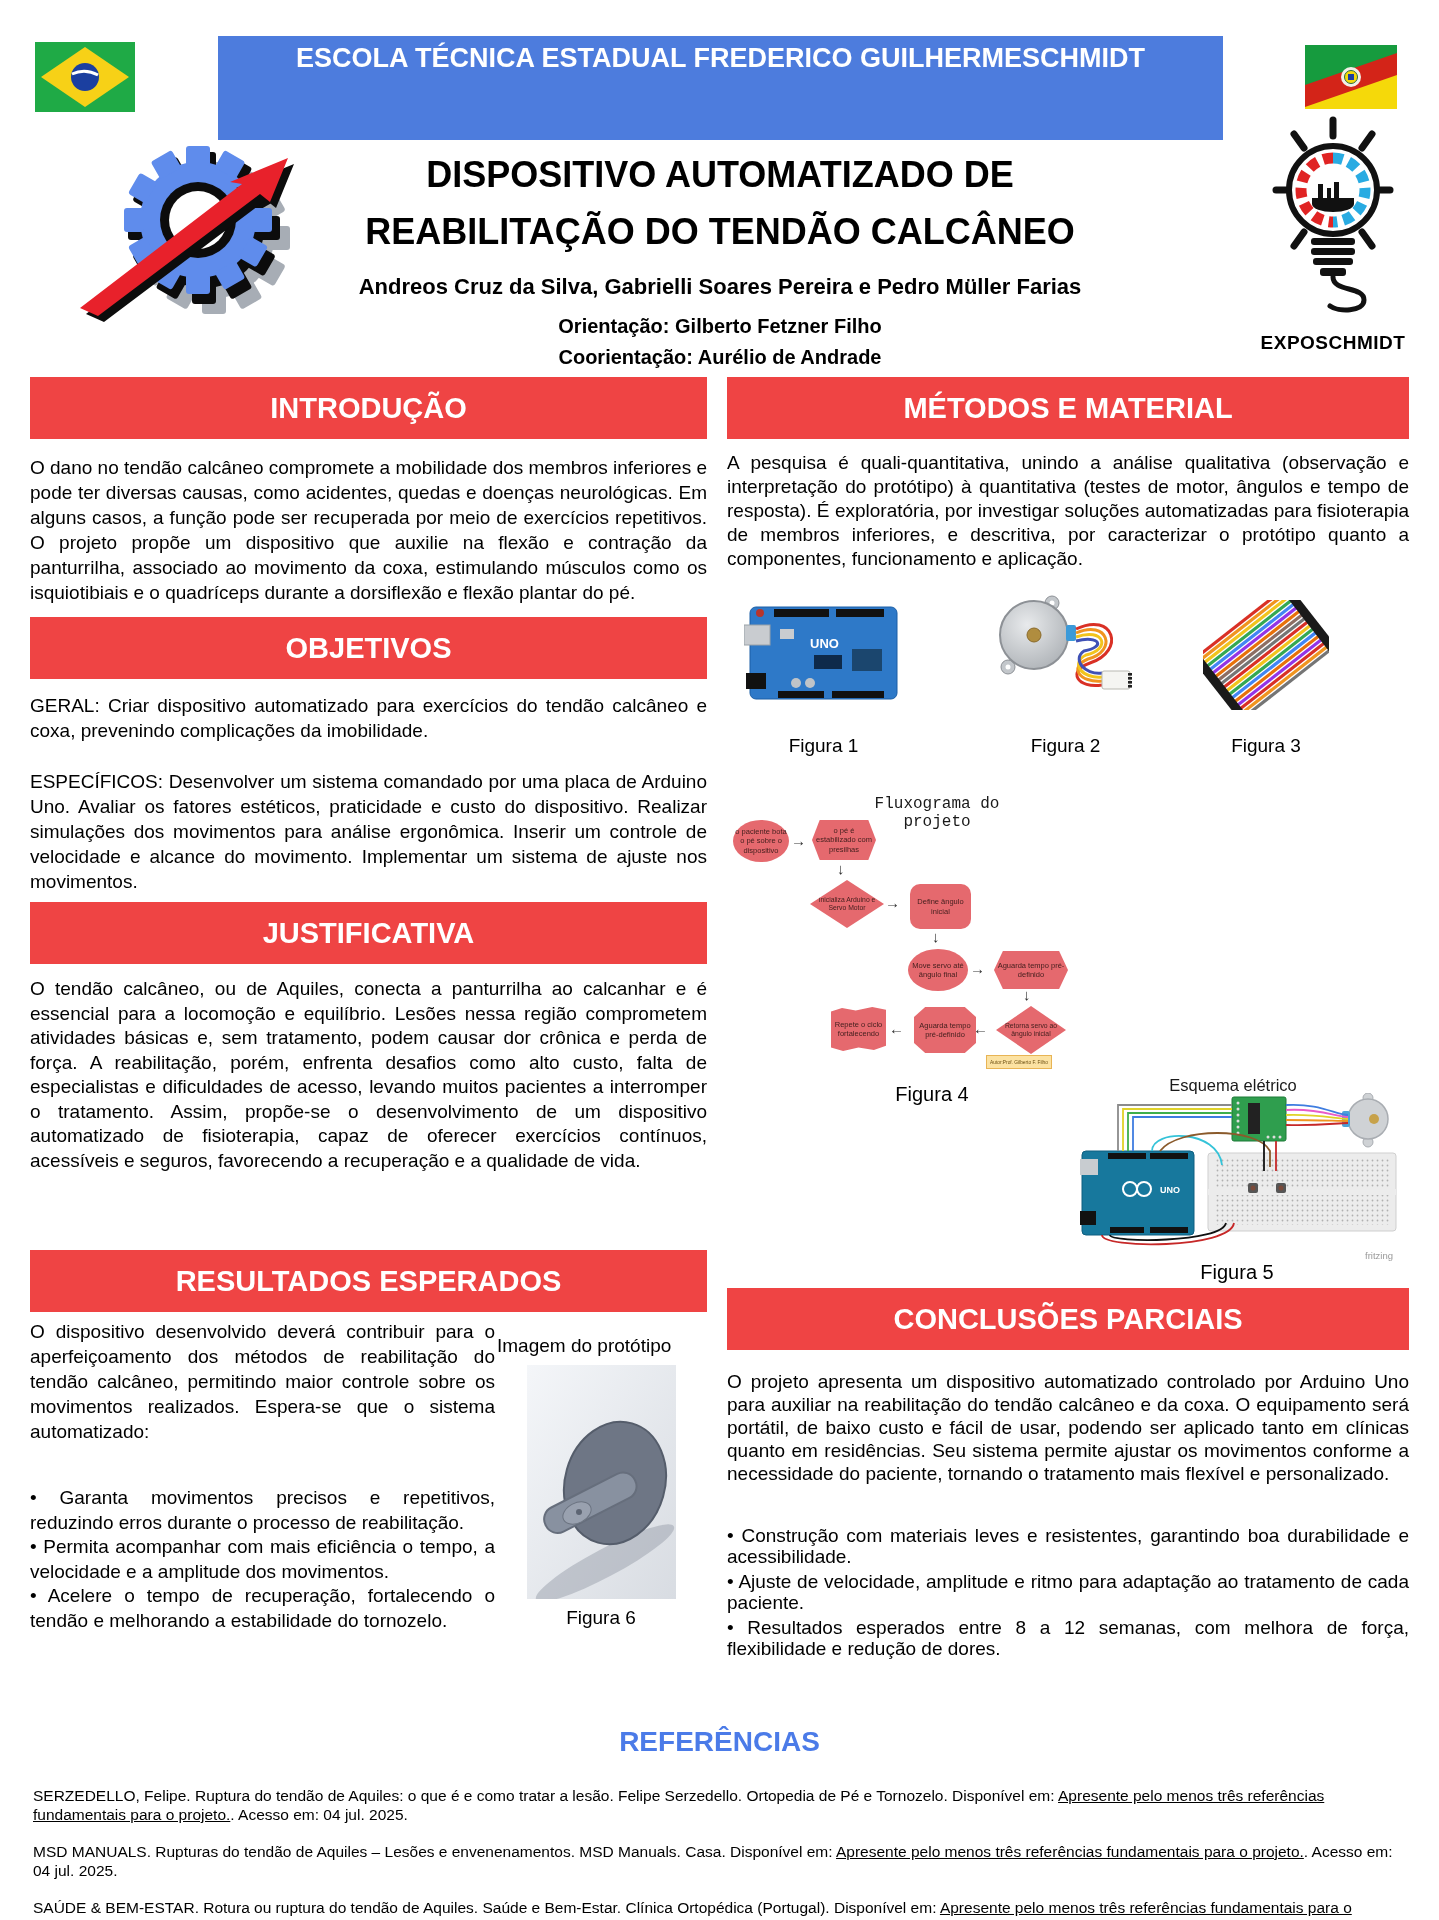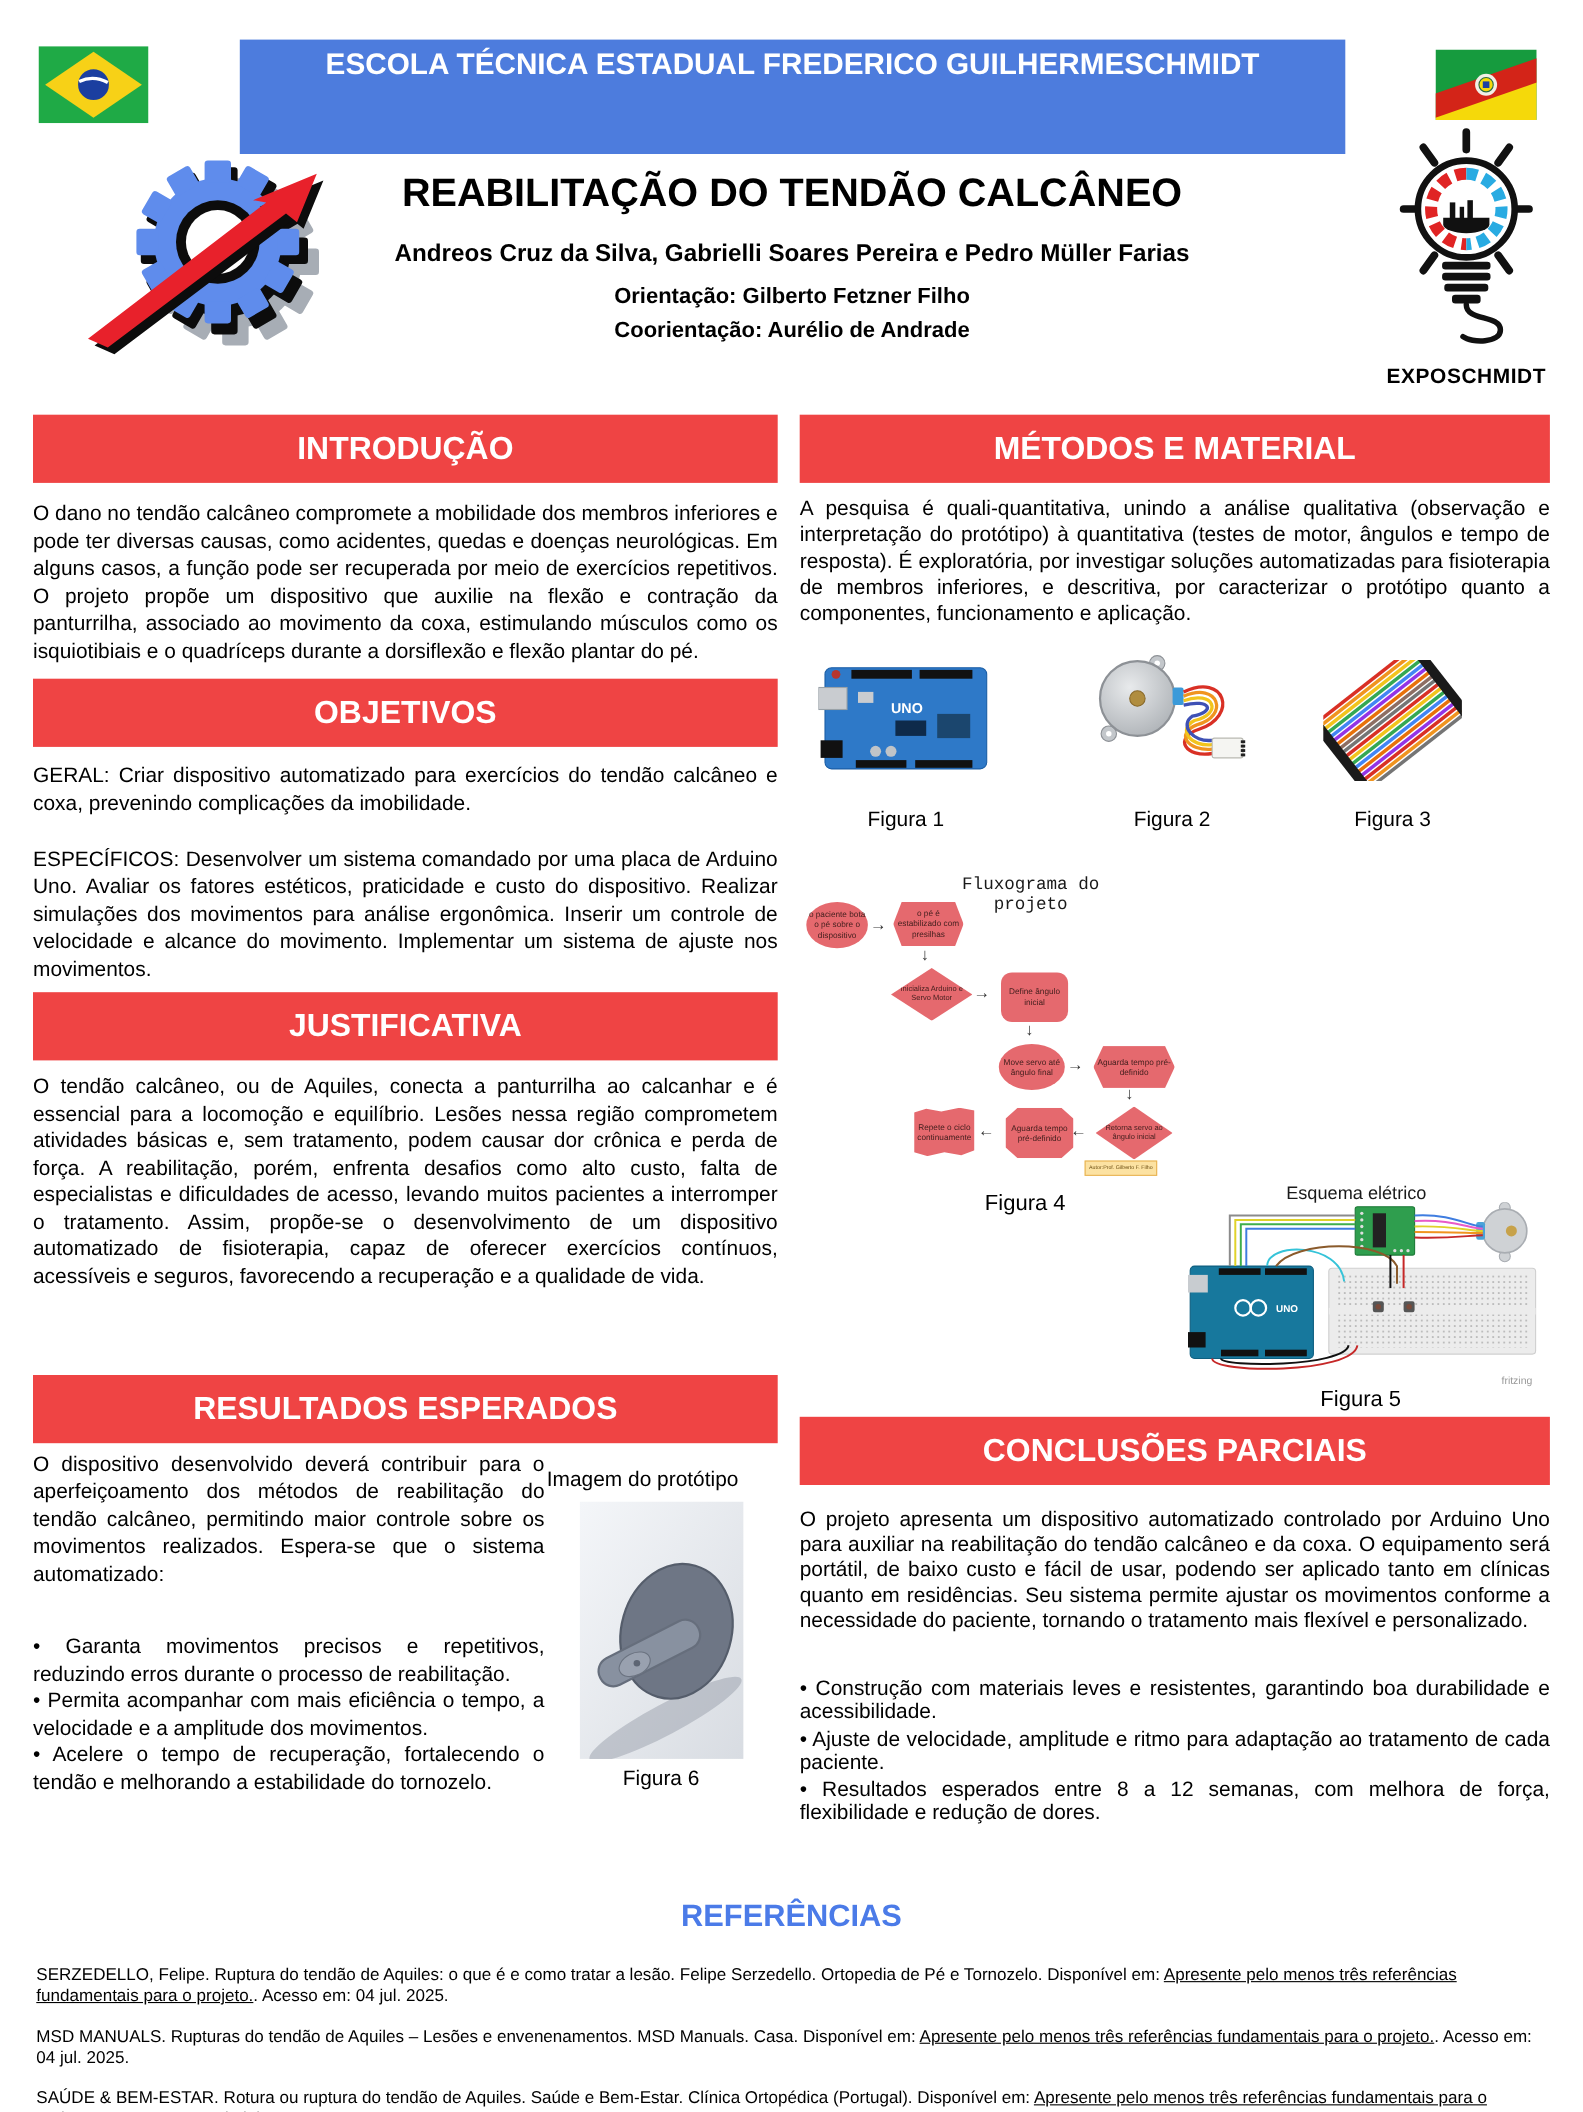--- a/index.html
+++ b/index.html
@@ -236,20 +236,21 @@
       </g>
     </g>
     <circle cx="140" cy="88" r="38" fill="#0c0c0c"></circle>
     <circle cx="140" cy="88" r="29" fill="#fff"></circle>
     <polygon points="22,176 184,52 172,50 230,26 212,70 202,62 40,184" fill="#0c0c0c" transform="translate(6,6)"></polygon>
     <polygon points="22,176 184,52 172,50 230,26 212,70 202,62 40,184" fill="#e8212b"></polygon>
   </svg>
 
   <div class="title-block">
     <div class="main-title">
+      <div>DISPOSITIVO AUTOMATIZADO DE</div>
       <div>REABILITAÇÃO DO TENDÃO CALCÂNEO</div>
     </div>
     <div class="authors">Andreos Cruz da Silva, Gabrielli Soares Pereira e Pedro Müller Farias</div>
     <div class="advisor">Orientação: Gilberto Fetzner Filho</div>
     <div class="coadvisor">Coorientação: Aurélio de Andrade</div>
   </div>
 
   <svg class="bulb-logo" viewBox="0 0 130 204">
     <g stroke="#111" stroke-width="7" stroke-linecap="round">
       <line x1="65" y1="8" x2="65" y2="24"></line>
@@ -401,21 +402,21 @@
       <div class="fc-title">Fluxograma do projeto</div>
 
       <div class="fn sh-ellipse" style="left:6px;top:25px;width:56px;height:42px">o paciente bota o pé sobre o dispositivo</div>
       <div class="fn sh-hex" style="left:85px;top:25px;width:64px;height:40px">o pé é estabilizado com presilhas</div>
       <div class="fn sh-diamond" style="left:83px;top:85px;width:74px;height:48px">Inicializa Arduino e Servo Motor</div>
       <div class="fn sh-round" style="left:183px;top:89px;width:61px;height:45px">Define ângulo inicial</div>
       <div class="fn sh-ellipse" style="left:181px;top:154px;width:60px;height:42px">Move servo até ângulo final</div>
       <div class="fn sh-hex" style="left:267px;top:156px;width:74px;height:38px">Aguarda tempo pré-definido</div>
       <div class="fn sh-diamond" style="left:269px;top:211px;width:70px;height:48px">Retorna servo ao ângulo inicial</div>
       <div class="fn sh-oct" style="left:187px;top:212px;width:62px;height:46px">Aguarda tempo pré-definido</div>
-      <div class="fn sh-flag" style="left:104px;top:212px;width:55px;height:44px">Repete o ciclo continuamente</div>
+      <div class="fn sh-flag" style="left:104px;top:212px;width:55px;height:44px">Repete o ciclo fortalecendo</div>
 
       <span class="fa" style="left:64px;top:38px">→</span>
       <span class="fa" style="left:110px;top:66px">↓</span>
       <span class="fa" style="left:158px;top:100px">→</span>
       <span class="fa" style="left:205px;top:134px">↓</span>
       <span class="fa" style="left:243px;top:166px">→</span>
       <span class="fa" style="left:296px;top:192px">↓</span>
       <span class="fa" style="left:246px;top:226px">←</span>
       <span class="fa" style="left:162px;top:226px">←</span>
 

